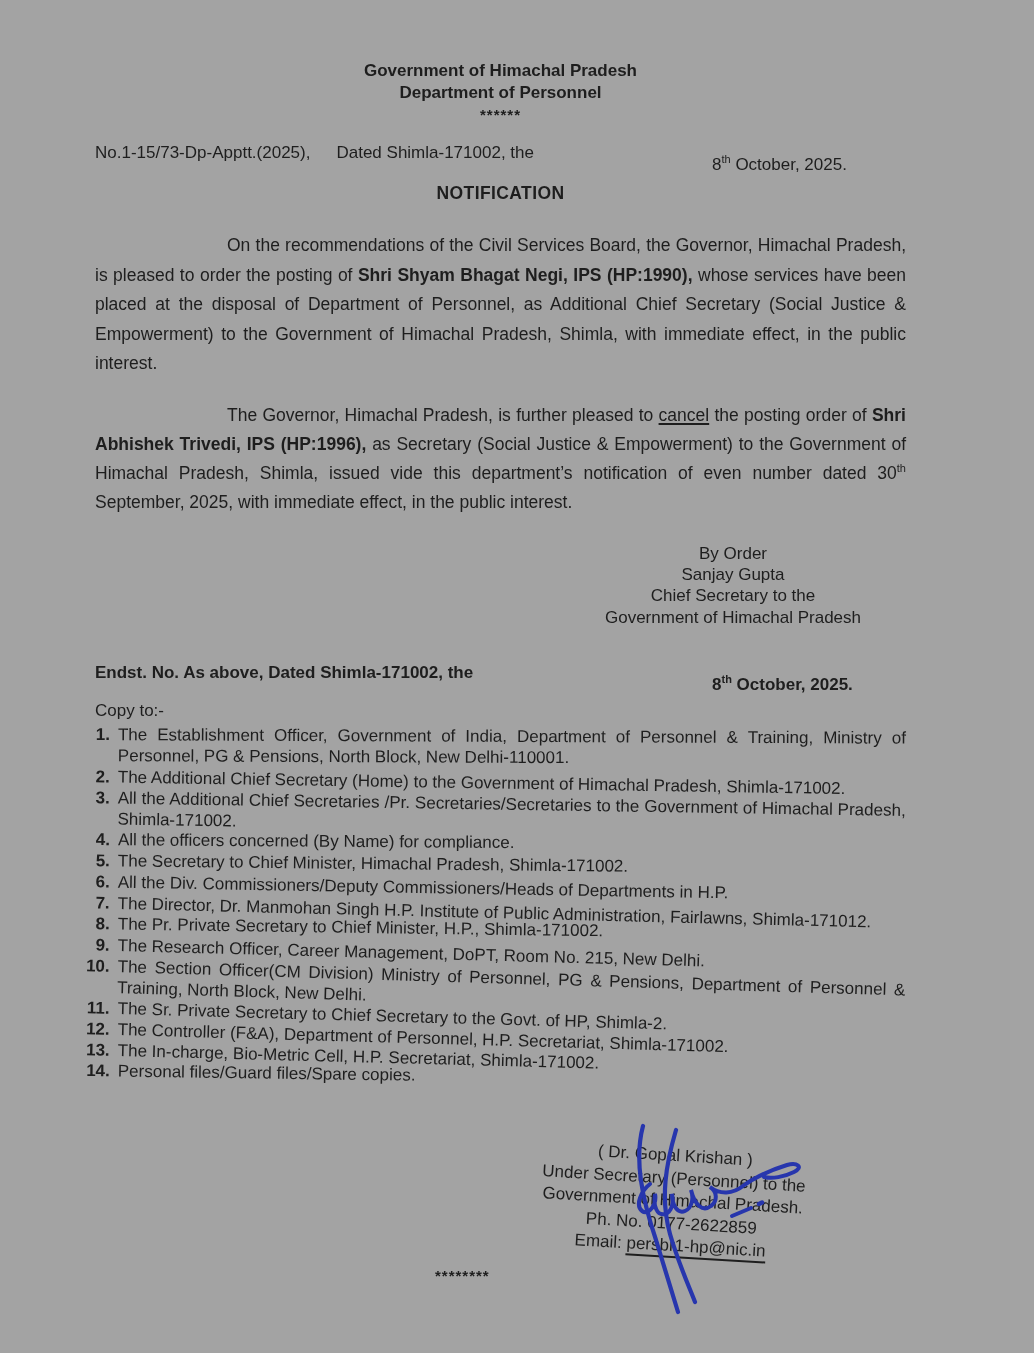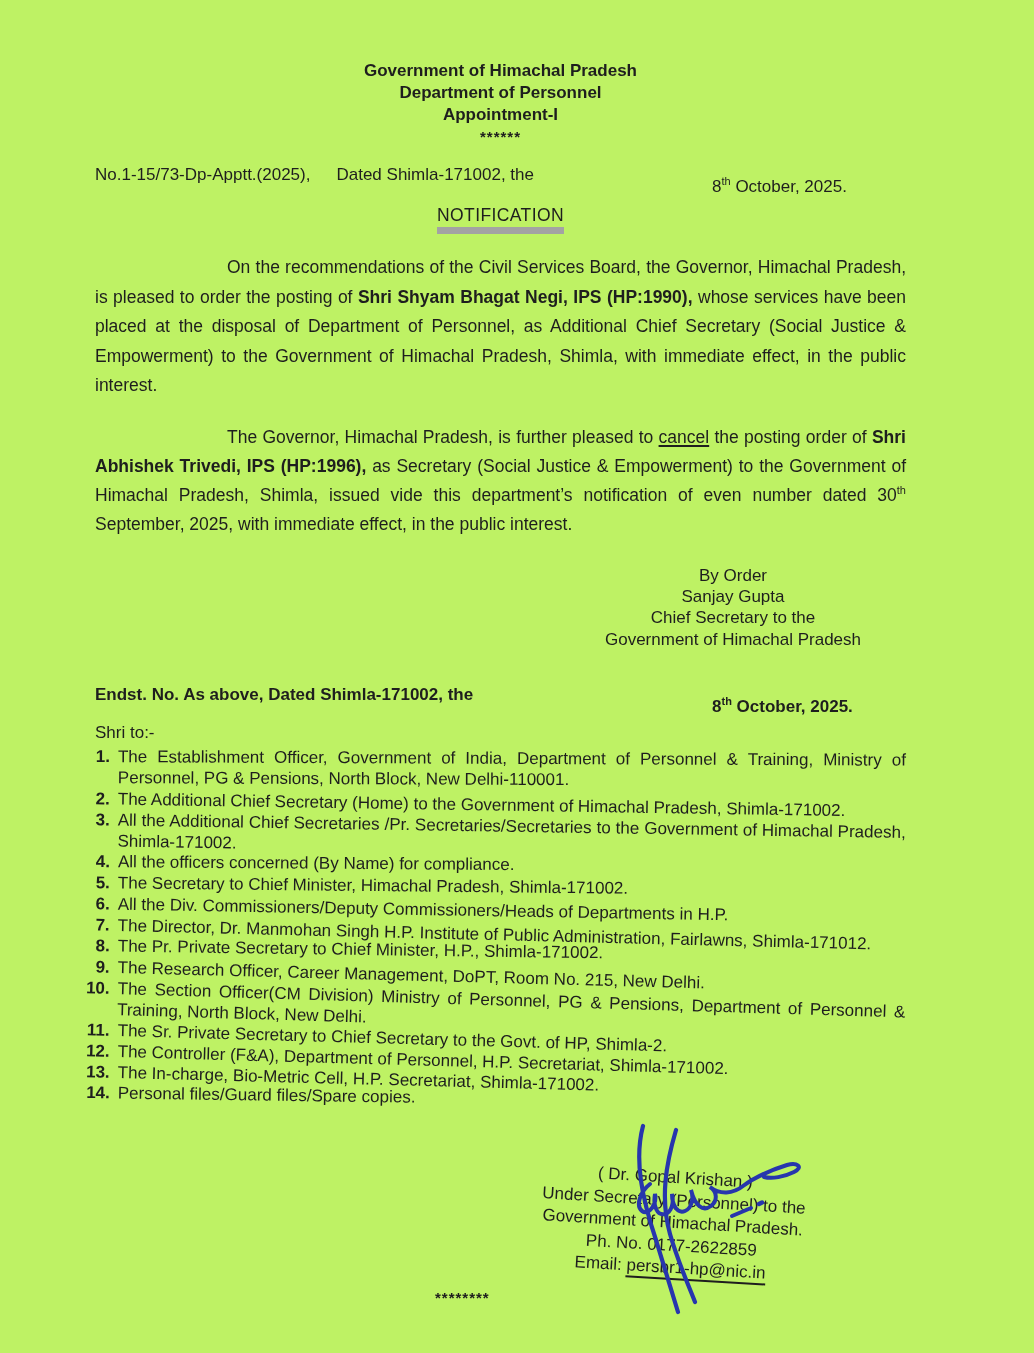--- a/index.html
+++ b/index.html
@@ -1,37 +1,37 @@
 <!DOCTYPE html>
 <html><head>
 <meta charset="utf-8">
 <style>
   html,body{margin:0;padding:0;background:#e8e8e8;}
   .page{
     position:relative;
     width:1034px;height:1353px;
     margin:0 auto;
-    background:#bef264;
+    background:#a3a3a3;
     color:#1e1e1e;
     font-family:"Liberation Sans","DejaVu Sans",sans-serif;
     box-sizing:border-box;
     padding:60px 128px 11px 95px;
     overflow:hidden;
   }
   
   .letterhead{text-align:center;font-weight:700;font-size:17px;line-height:22px;}
   .letterhead .stars{font-weight:700;letter-spacing:1px;font-size:15px;}
   
   .ref-line{position:relative;margin-top:17px;font-size:17px;height:22px;white-space:nowrap;}
   .ref-line .dated{margin-left:26px;}
   .date-abs{position:absolute;left:617px;top:12px;white-space:nowrap;}
   sup{font-size:11px;line-height:0;}
   
   .title-row{text-align:center;margin-top:18px;height:26px;}
-  .title{display:inline-block;font-weight:400;font-size:17.5px;letter-spacing:.4px;
+  .title{display:inline-block;font-weight:700;font-size:17.5px;letter-spacing:.4px;
          border-bottom:7px solid #a3a3a3;padding-bottom:1px;}
   
   .para{font-size:17.5px;line-height:29.5px;text-align:justify;text-indent:132px;}
   .para-1{margin-top:22px;}
   .para-2{margin-top:22px;line-height:29px;}
   .bold{font-weight:700;}
   .u{text-decoration:underline;text-decoration-thickness:2px;text-underline-offset:2px;}
   
   .right-col{width:310px;margin-left:auto;margin-right:18px;text-align:center;font-size:17px;}
   .by-order{margin-top:26px;line-height:21px;}
@@ -67,21 +67,20 @@
   .sig-ink{position:absolute;left:598px;top:1098px;color:#2736ad;pointer-events:none;}
 </style>
 </head>
 <body>
 
 <div class="page">
 
   <div class="letterhead">
     <div>Government of Himachal Pradesh</div>
     <div>Department of Personnel</div>
-    <div>Appointment-I</div>
     <div class="stars">******</div>
   </div>
 
   <div class="ref-line">
     <span>No.1-15/73-Dp-Apptt.(2025),</span><span class="dated">Dated Shimla-171002, the</span>
     <span class="date-abs"><span>8</span><sup>th</sup><span> October, 2025.</span></span>
   </div>
 
   <div class="title-row">
     <span class="title">NOTIFICATION</span>
@@ -96,21 +95,21 @@
     <div>Sanjay Gupta</div>
     <div>Chief Secretary to the</div>
     <div>Government of Himachal Pradesh</div>
   </div>
 
   <div class="endst-line">
     <span>Endst. No. As above, Dated Shimla-171002, the</span>
     <span class="date-abs"><span>8</span><sup>th</sup><span> October, 2025.</span></span>
   </div>
 
-  <div class="copy-to">Shri to:-</div>
+  <div class="copy-to">Copy to:-</div>
   <div class="copy-list">
     <div class="copy-item">
         <span class="num">1.</span>
         <span class="itext">The Establishment Officer, Government of India, Department of Personnel &amp; Training, Ministry of Personnel, PG &amp; Pensions, North Block, New Delhi-110001.</span>
       </div>
     <div class="copy-item">
         <span class="num">2.</span>
         <span class="itext">The Additional Chief Secretary (Home) to the Government of Himachal Pradesh, Shimla-171002.</span>
       </div>
     <div class="copy-item">

